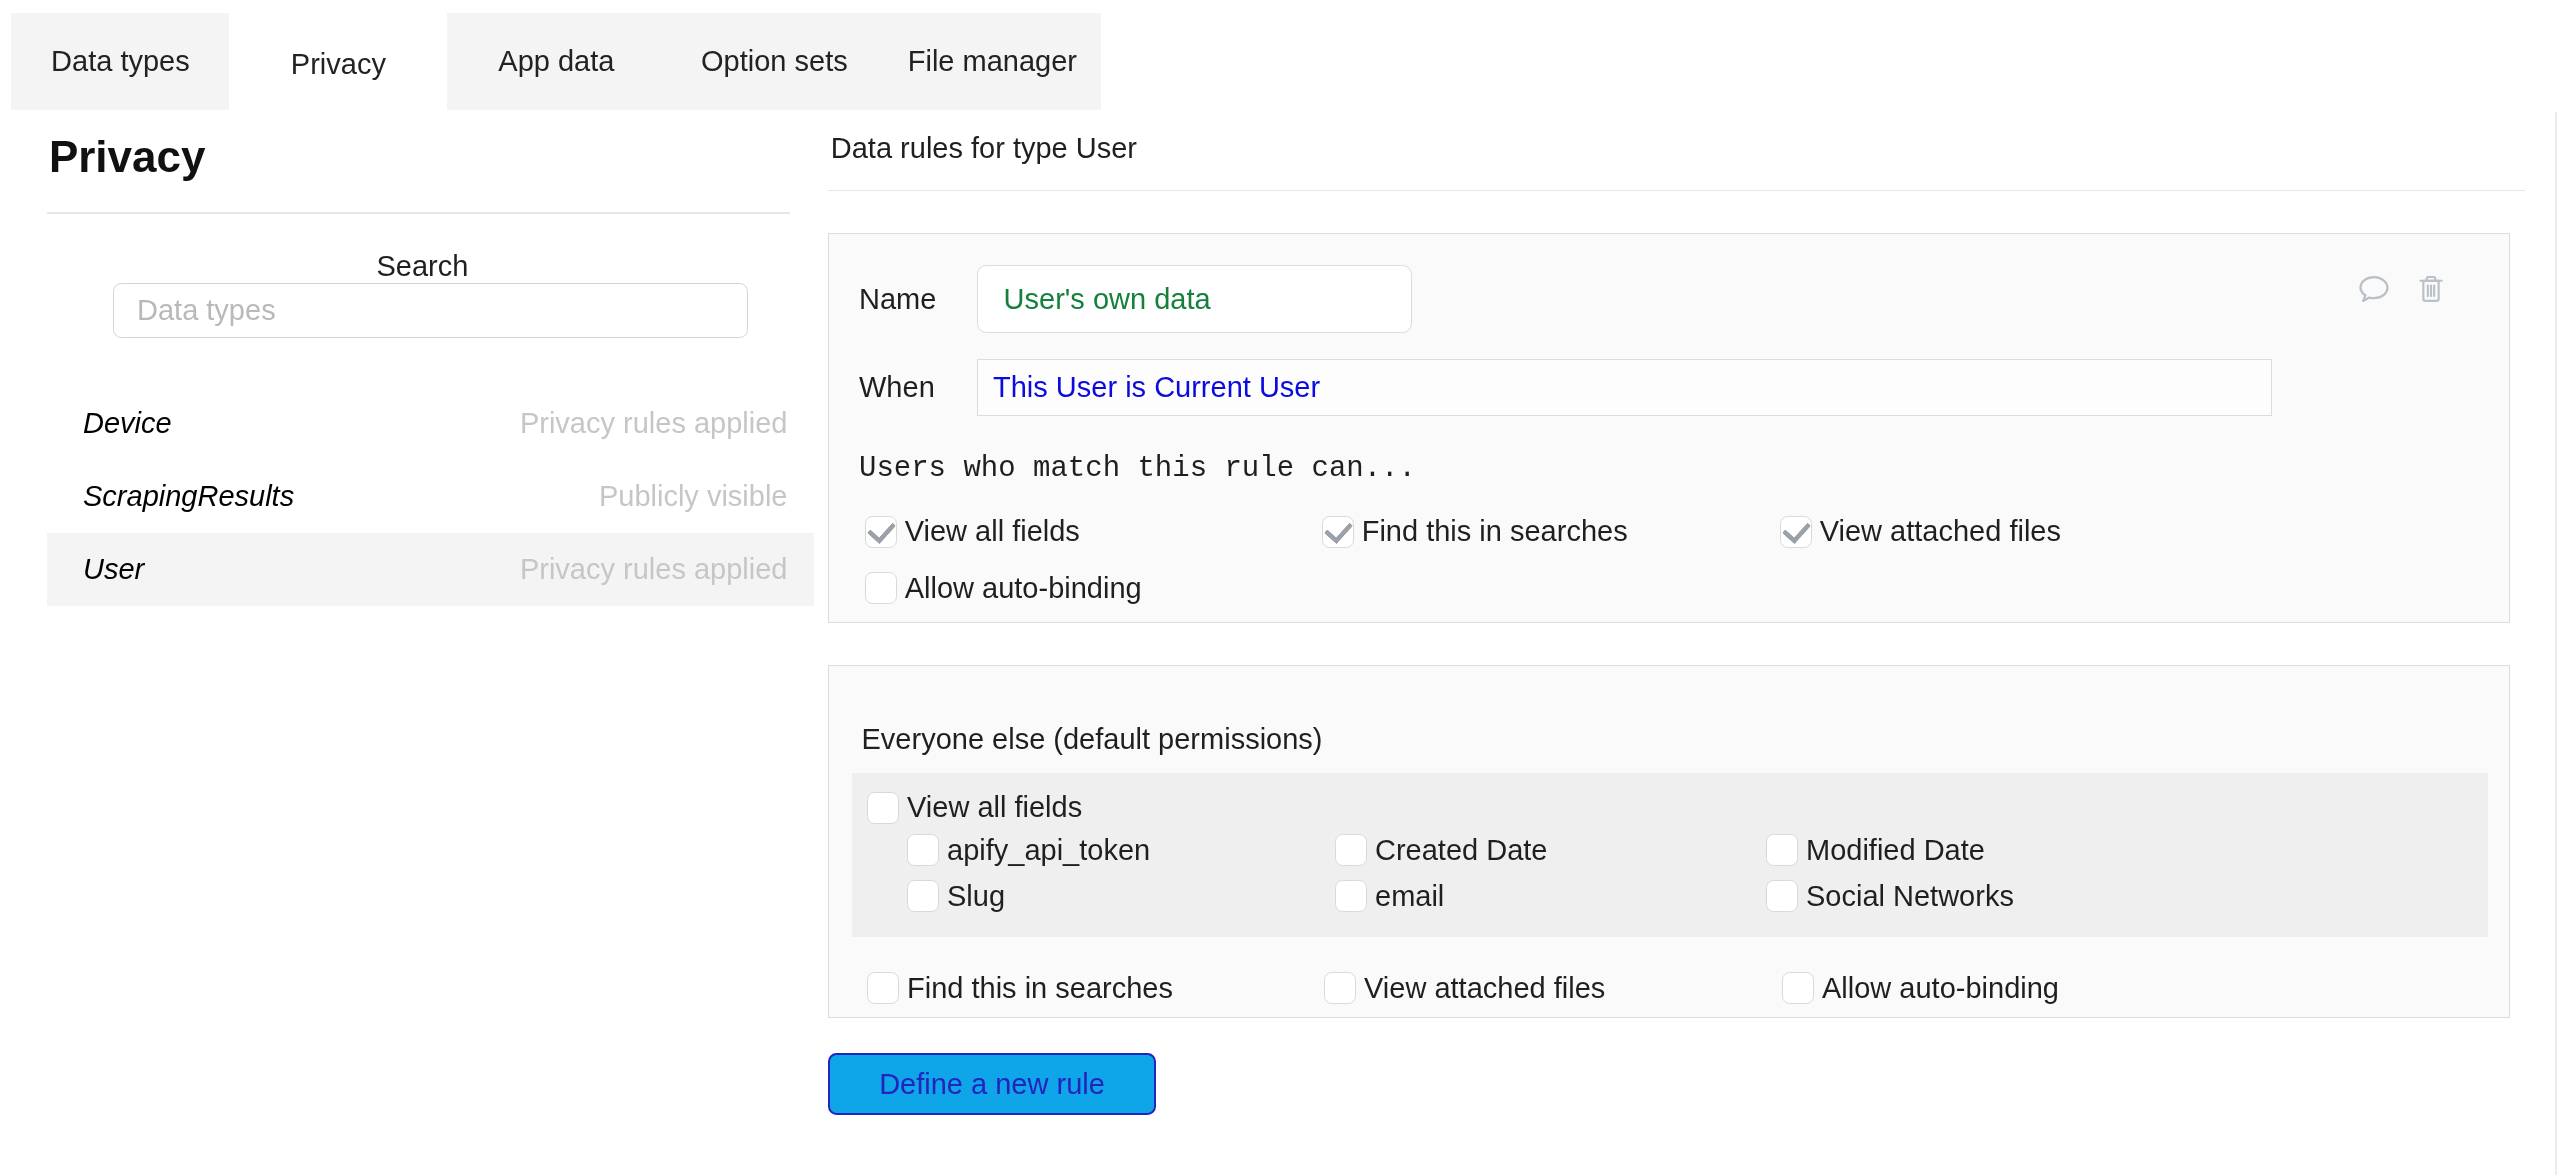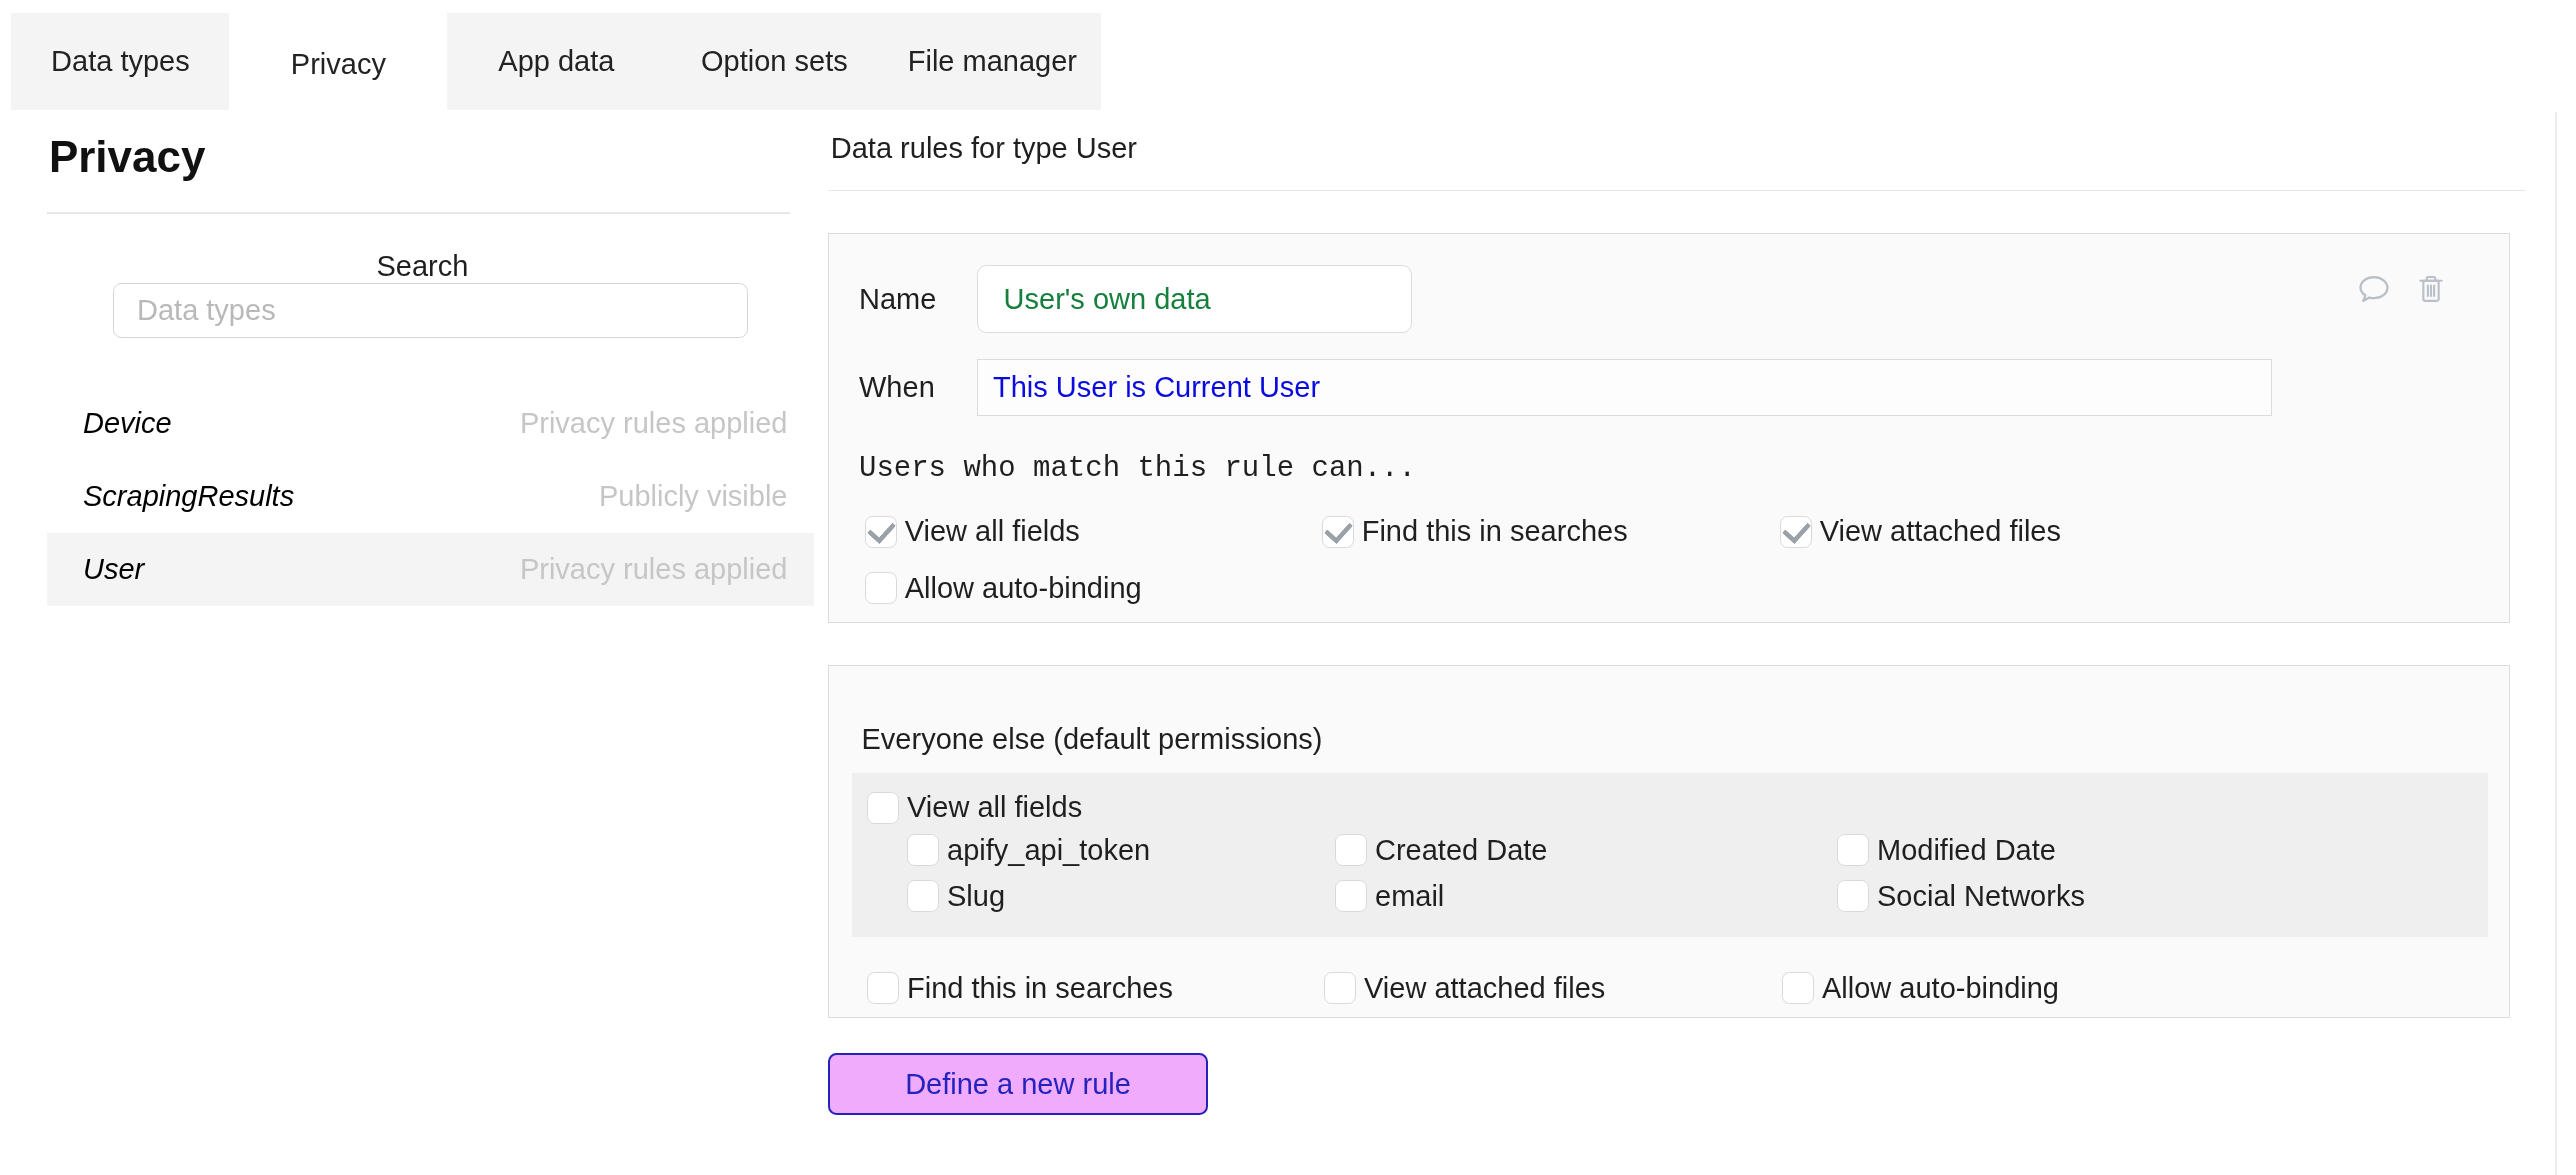--- a/index.html
+++ b/index.html
@@ -58,25 +58,25 @@
   .cb-box { width:32px; height:32px; min-width:32px; background:#fff; border:1.9px solid #d9d9d9;
     border-radius:7.6px; position:relative; }
   .cb-box.checked::after { content:""; position:absolute; left:7.6px; top:0.9px; width:12.3px; height:20px;
     border-right:5.7px solid #9aa1a9; border-bottom:5.7px solid #9aa1a9; transform:rotate(42deg); border-radius:1.9px; }
   .cb-label { font-size:29px; color:#1f1f1f; white-space:nowrap; }
 
   .default-card { margin-top:42px; height:353px; padding:57px 28px 0 23px; }
   .dc-title { font-size:29px; color:#1f1f1f; padding-left:9.5px; }
   .dc-inner { margin-top:17px; width:1636px; background:#efefef; padding:13.2px 0 16px 15px; }
   .fields-row { display:flex; align-items:center; margin-left:40px; height:46px; }
-  .f-col1 { width:428px; } .f-col2 { width:502px; } .f-col3 { flex:1; }
+  .f-col1 { width:428px; } .f-col2 { width:431px; } .f-col3 { flex:1; }
   .vaf-row { height:42px; display:flex; align-items:center; }
   .dc-bottom { display:flex; align-items:center; margin-top:35px; margin-left:15px; }
 
-  .new-rule-btn { margin-top:35px; width:380px; height:62px; background:#f0abfc;
+  .new-rule-btn { margin-top:35px; width:328px; height:62px; background:#0ea5e9;
     border:2.8px solid #2424bd; border-radius:8.5px; color:#2424bd; font-size:29px;
     font-family:inherit; cursor:pointer; display:flex; align-items:center; justify-content:center;text-align:center; }
 </style>
 </head>
 <body>
 
 <div class="screen">
 
   <div class="tabbar">
     <div class="tab">

